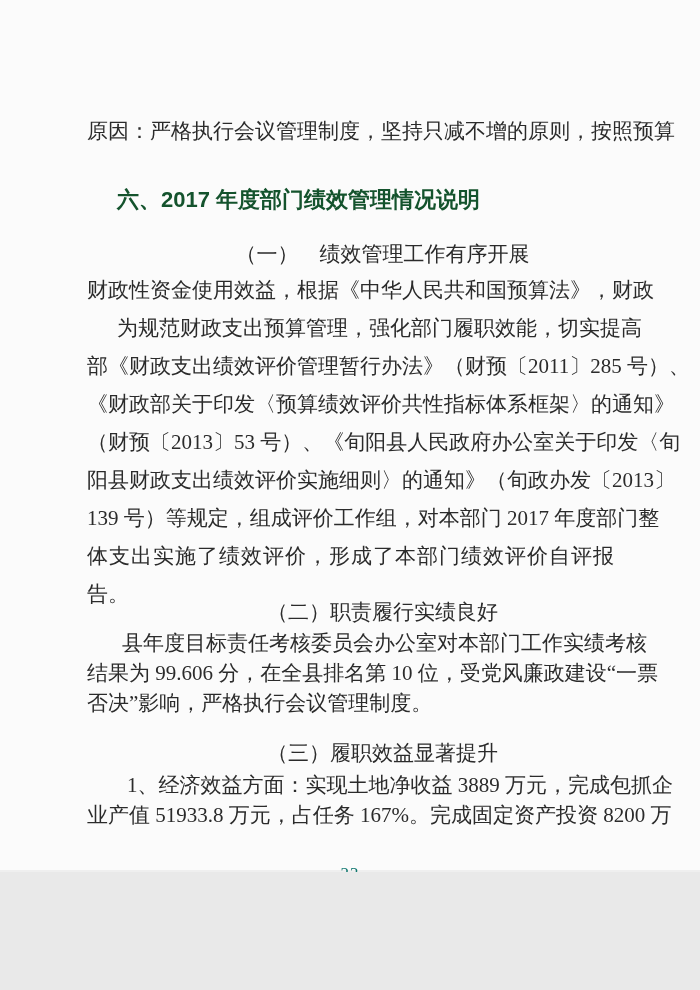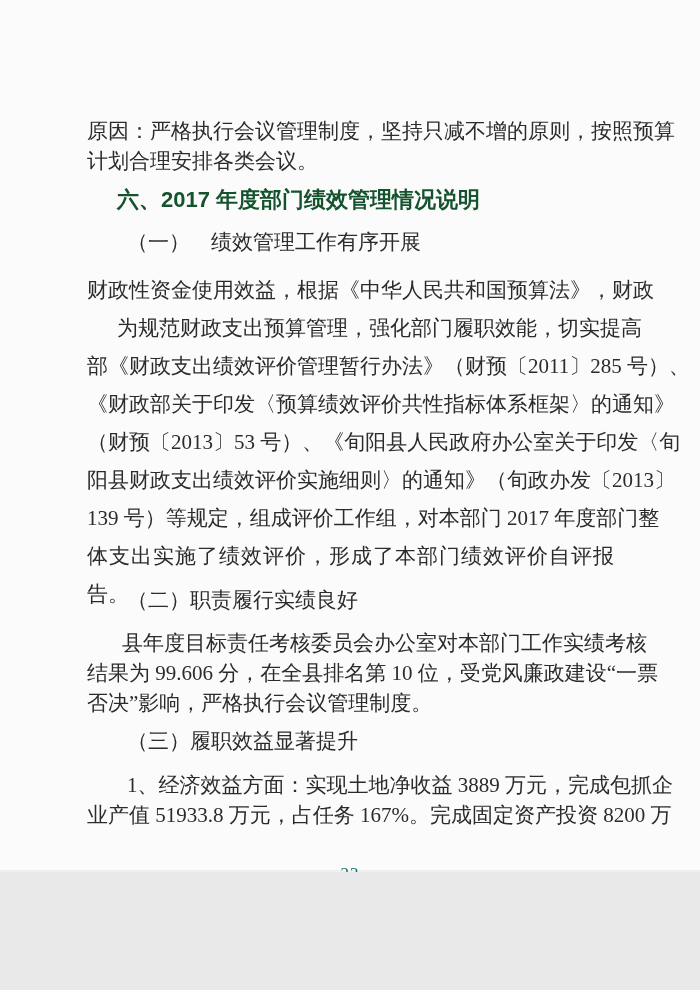--- a/index.html
+++ b/index.html
@@ -49,21 +49,22 @@
     color: #14532d;
     text-indent: 30px;
     margin: 0;
   }
   .subheading {
     font-weight: normal;
     font-size: 21px;
     line-height: 28px;
     color: #2b2b2b;
     text-indent: 40px;
-    margin: 0;
+    margin: 12px;
+    text-align: center;
   }
   .sub-one   { top: 228px; }
   .sub-two   { top: 586px; }
   .sub-three { top: 727px; }
 
   .para-basis { top: 271px; }
   .para-basis .line { line-height: 38px; }
   .para-basis .line.first { text-indent: 30px; }
 
   .para-duty { top: 628px; }
@@ -86,21 +87,20 @@
     color: #0f766e;
   }
 </style>
 </head>
 <body>
 
 <div class="page">
 
   <div class="block para para-intro">
     <div class="line">原因：严格执行会议管理制度，坚持只减不增的原则，按照预算</div>
-    <div class="line last">计划合理安排各类会议。</div>
   </div>
 
   <h2 class="block heading-six">六、2017 年度部门绩效管理情况说明</h2>
 
   <h3 class="block subheading sub-one">（一）　绩效管理工作有序开展</h3>
 
   <div class="block para para-basis">
     <div class="line">财政性资金使用效益，根据《中华人民共和国预算法》，财政</div>
     <div class="line first">为规范财政支出预算管理，强化部门履职效能，切实提高</div>
     <div class="line">部《财政支出绩效评价管理暂行办法》（财预〔2011〕285 号）、</div>

